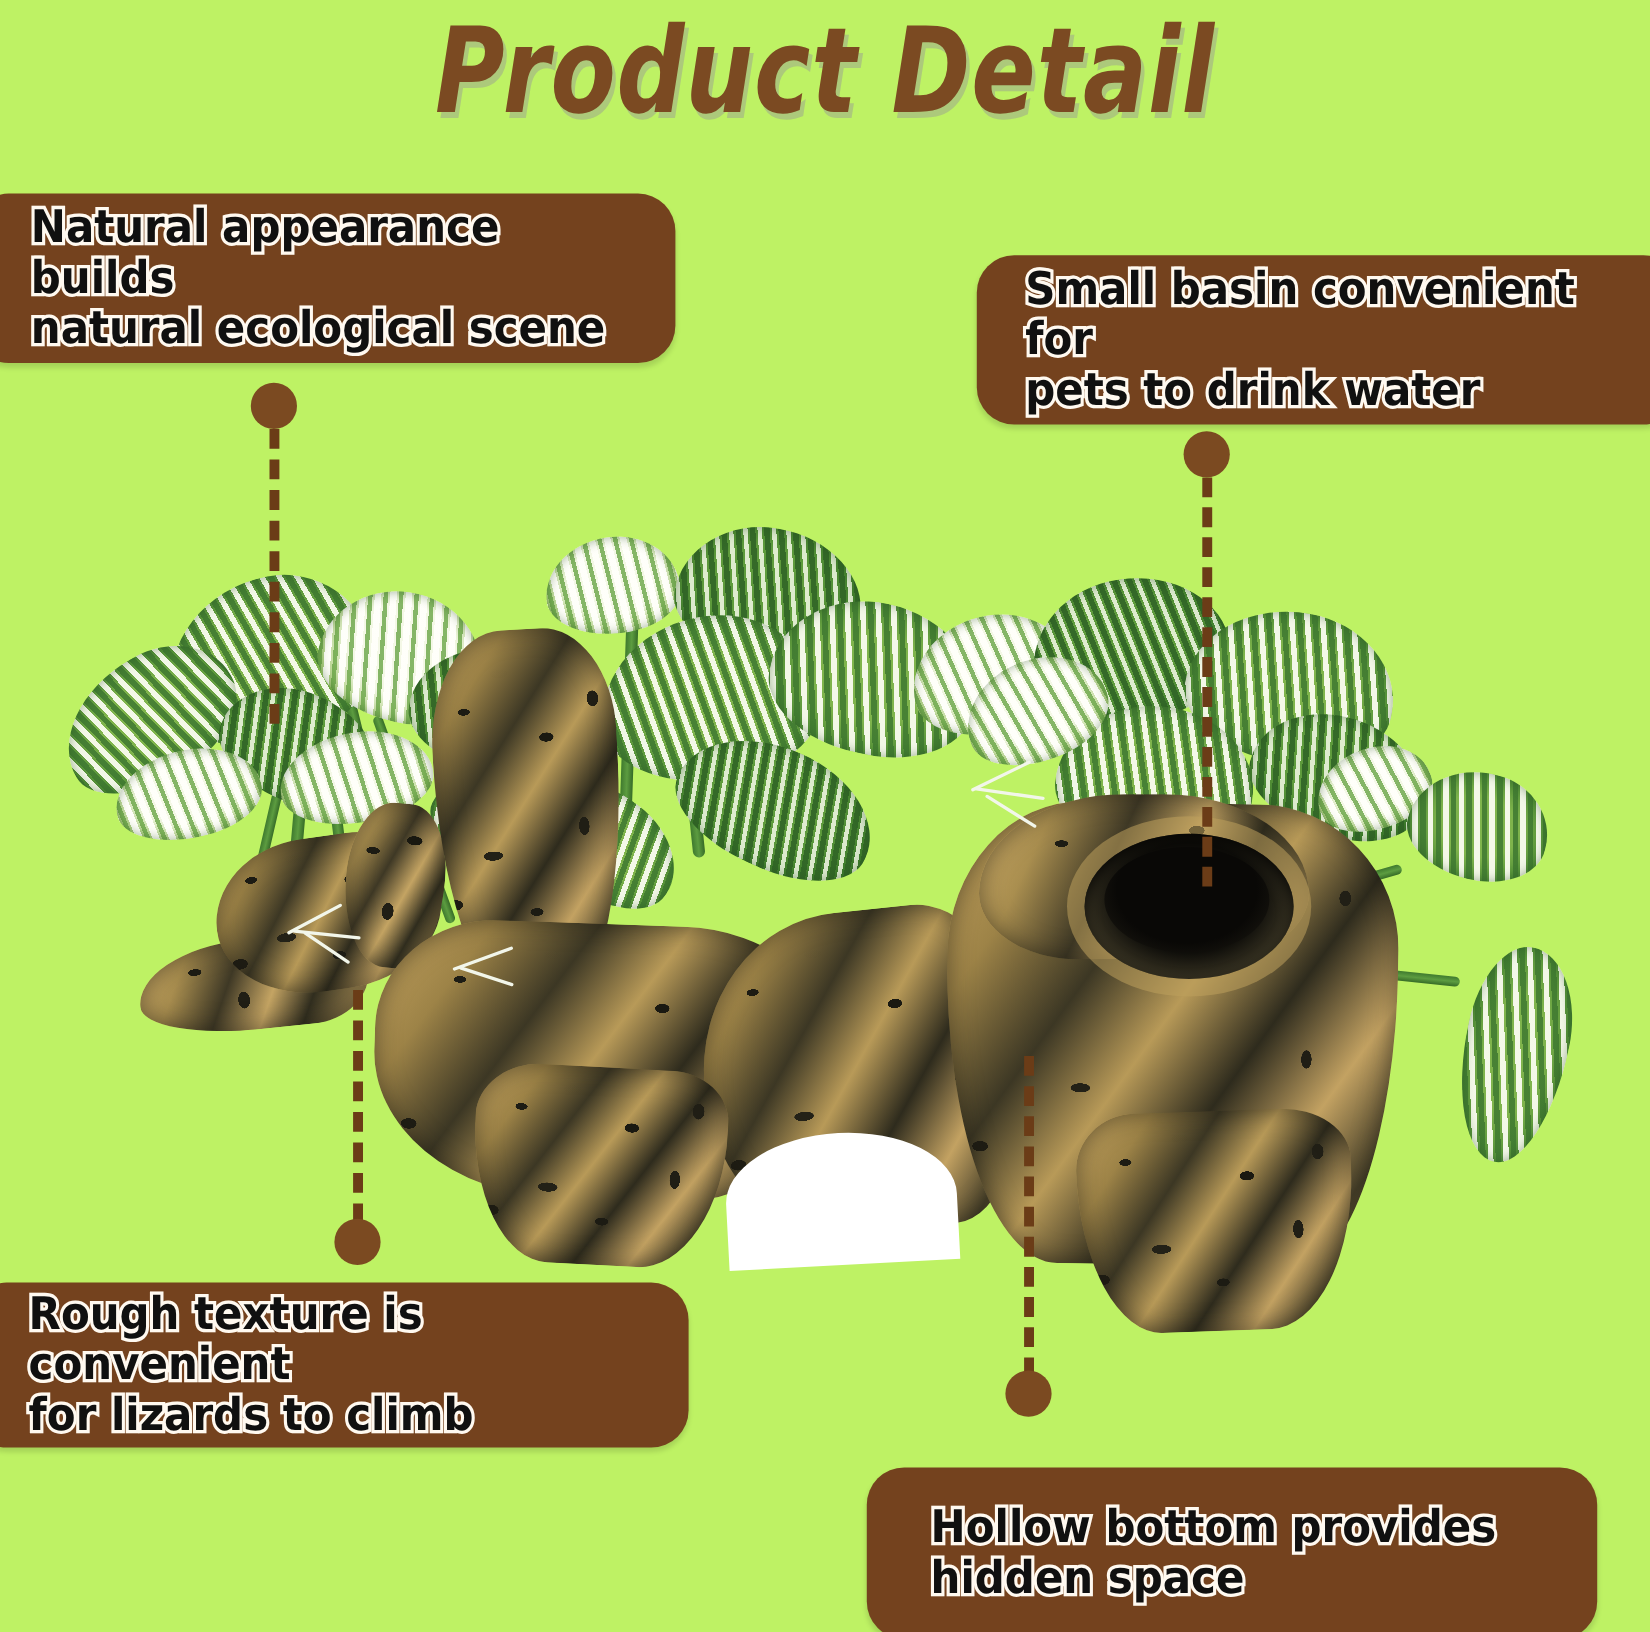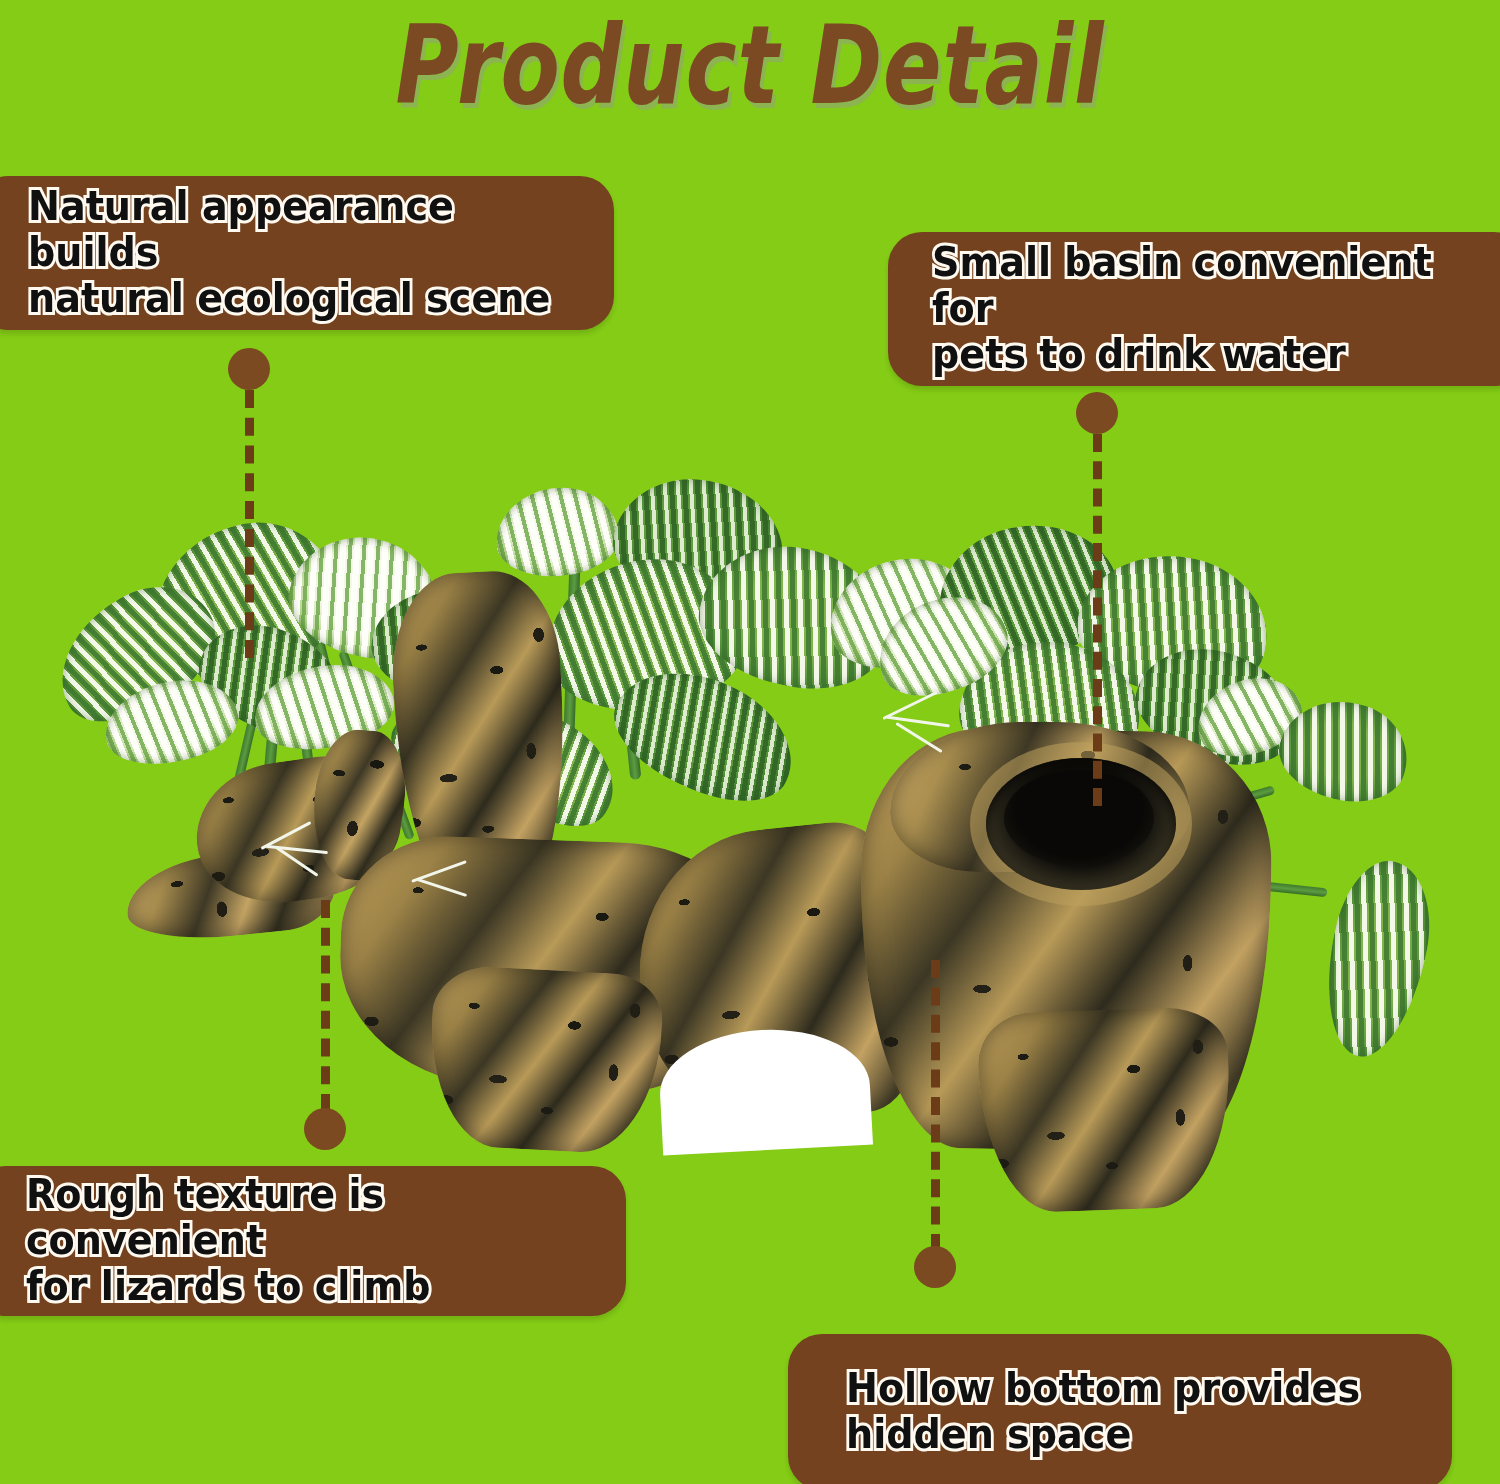--- a/index.html
+++ b/index.html
@@ -3,21 +3,21 @@
 <meta charset="utf-8">
 <style>
   html,body{margin:0;padding:0;}
   body{
     width:1500px;height:1484px;
     background:#ffffff;
     font-family:"Liberation Sans", sans-serif;
     overflow:hidden;
     position:relative;
   }
-  #stage{position:relative;width:1500px;height:1484px;overflow:hidden;background:#84cc16;}
+  #stage{position:relative;width:1500px;height:1484px;overflow:hidden;background:#bef264;}
 
   
   #title{
     position:absolute;left:0;top:4px;width:1500px;
     text-align:center;
     font-family:"DejaVu Sans","Liberation Sans",sans-serif;
     font-weight:bold;font-style:italic;
     font-size:108px;
     letter-spacing:1px;
     color:#7B4A22;

